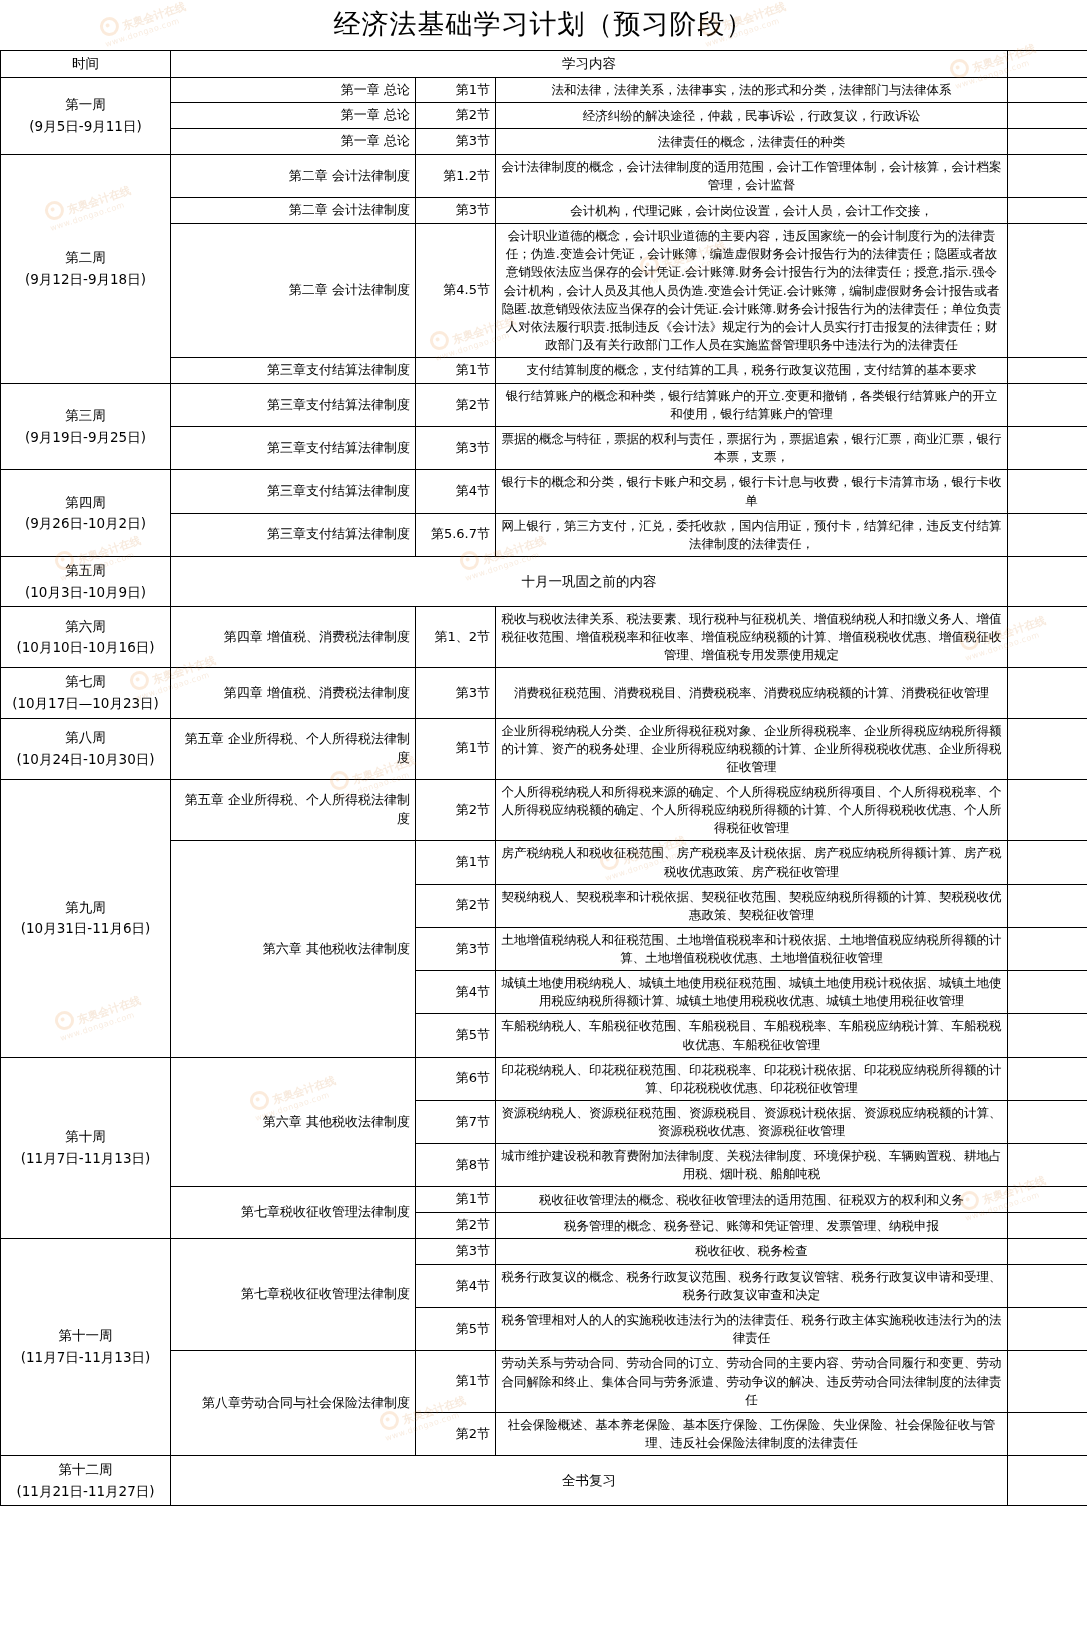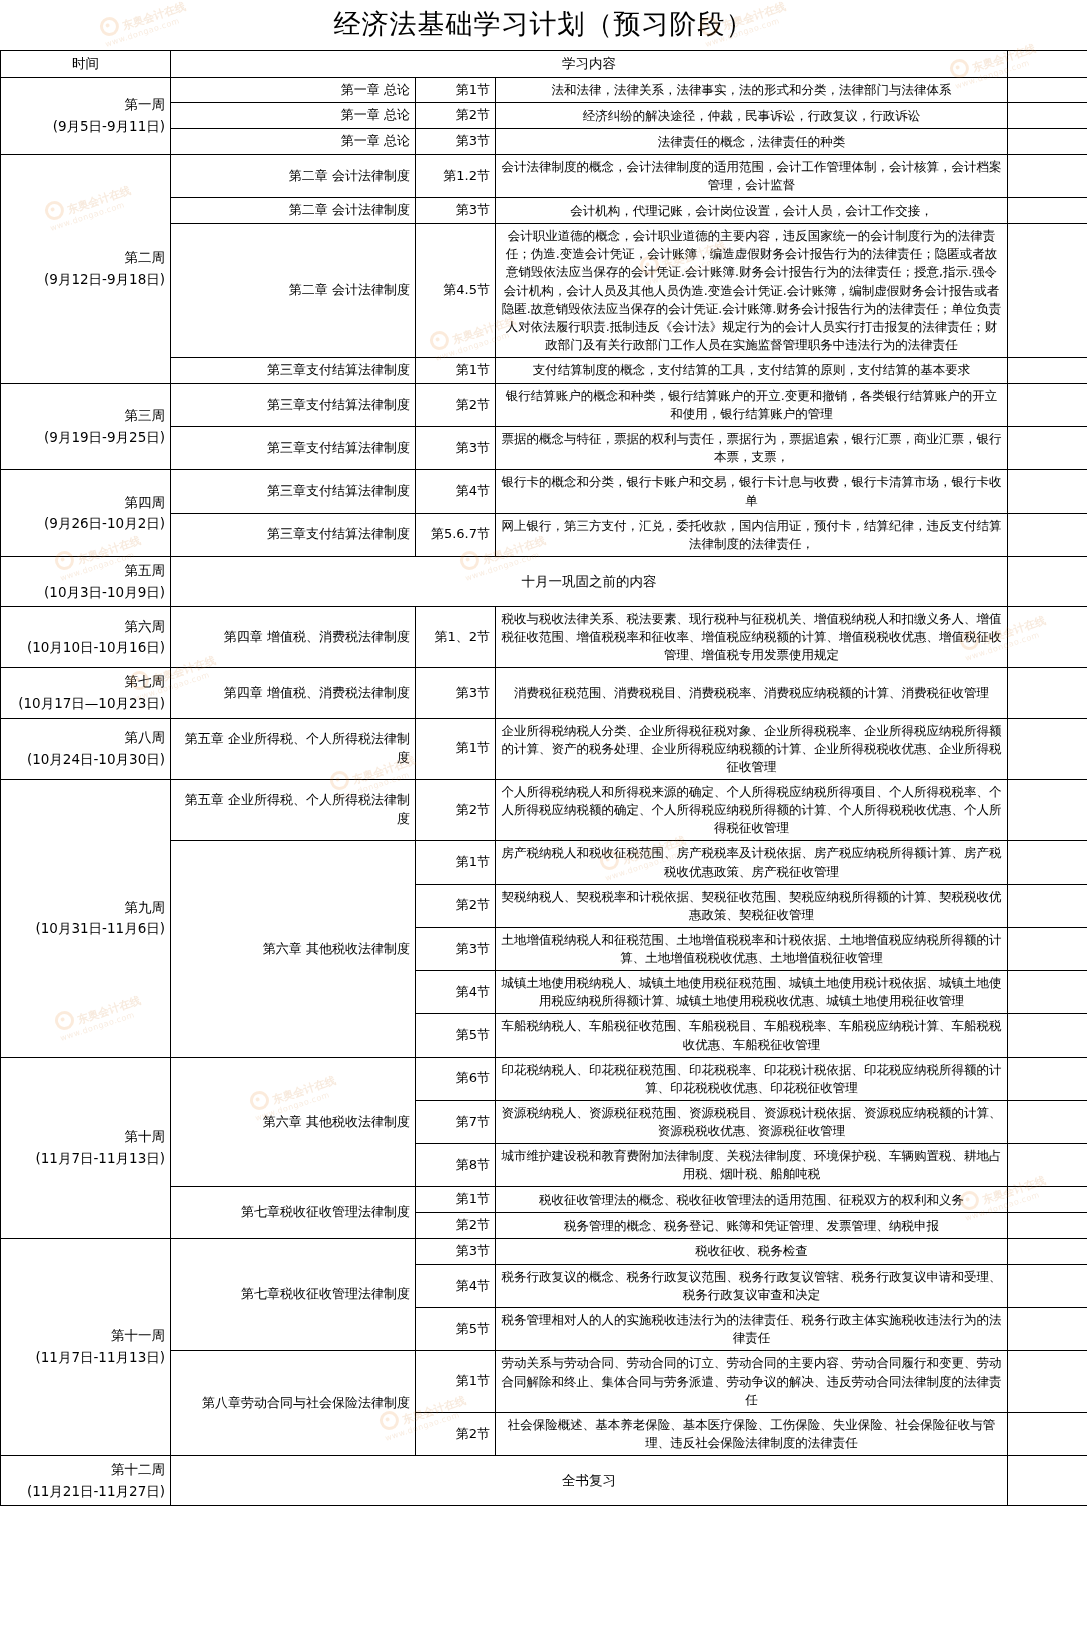--- a/index.html
+++ b/index.html
@@ -30,21 +30,21 @@
   col.c-tail{width:80px;}
   td,th{
     border:1px solid #000;
     font-size:12.5px;
     line-height:1.45;
     padding:3px 5px;
     vertical-align:middle;
     word-break:break-all;
   }
   .head td{text-align:center;font-size:13.5px;}
-  .c-time-cell{text-align:right;font-size:13.5px;line-height:1.6;}
+  .c-time-cell{text-align:center;font-size:13.5px;line-height:1.6;}
   .c-chapter-cell{text-align:right;font-size:13px;}
   .c-section-cell{text-align:right;font-size:13px;}
   .c-content-cell{text-align:center;font-size:12.5px;}
   .full-cell{text-align:center;font-size:13.5px;padding:9px 5px;margin-top:43px;}
   .tail-cell{border-left:1px solid #000;}
   .wm{
     position:absolute;
     pointer-events:none;
     opacity:.15;
     font-size:11px;
@@ -118,21 +118,21 @@
         </tr>
         <tr>
           <td class="c-chapter-cell">第二章 会计法律制度</td>
           <td class="c-section-cell">第4.5节</td>
           <td class="c-content-cell">会计职业道德的概念，会计职业道德的主要内容，违反国家统一的会计制度行为的法律责任；伪造.变造会计凭证，会计账簿，编造虚假财务会计报告行为的法律责任；隐匿或者故意销毁依法应当保存的会计凭证.会计账簿.财务会计报告行为的法律责任；授意,指示.强令会计机构，会计人员及其他人员伪造.变造会计凭证.会计账簿，编制虚假财务会计报告或者隐匿.故意销毁依法应当保存的会计凭证.会计账簿.财务会计报告行为的法律责任；单位负责人对依法履行职责.抵制违反《会计法》规定行为的会计人员实行打击报复的法律责任；财政部门及有关行政部门工作人员在实施监督管理职务中违法行为的法律责任</td>
           <td class="tail-cell"></td>
         </tr>
         <tr>
           <td class="c-chapter-cell">第三章支付结算法律制度</td>
           <td class="c-section-cell">第1节</td>
-          <td class="c-content-cell">支付结算制度的概念，支付结算的工具，支付结算的原则，支付结算的基本要求</td>
+          <td class="c-content-cell">支付结算制度的概念，支付结算的工具，税务行政复议范围，支付结算的基本要求</td>
           <td class="tail-cell"></td>
         </tr>
         <tr>
           <td class="c-time-cell" rowspan="2">第三周<br>(9月19日-9月25日)</td>
           <td class="c-chapter-cell">第三章支付结算法律制度</td>
           <td class="c-section-cell">第2节</td>
           <td class="c-content-cell">银行结算账户的概念和种类，银行结算账户的开立.变更和撤销，各类银行结算账户的开立和使用，银行结算账户的管理</td>
           <td class="tail-cell"></td>
         </tr>
         <tr>

